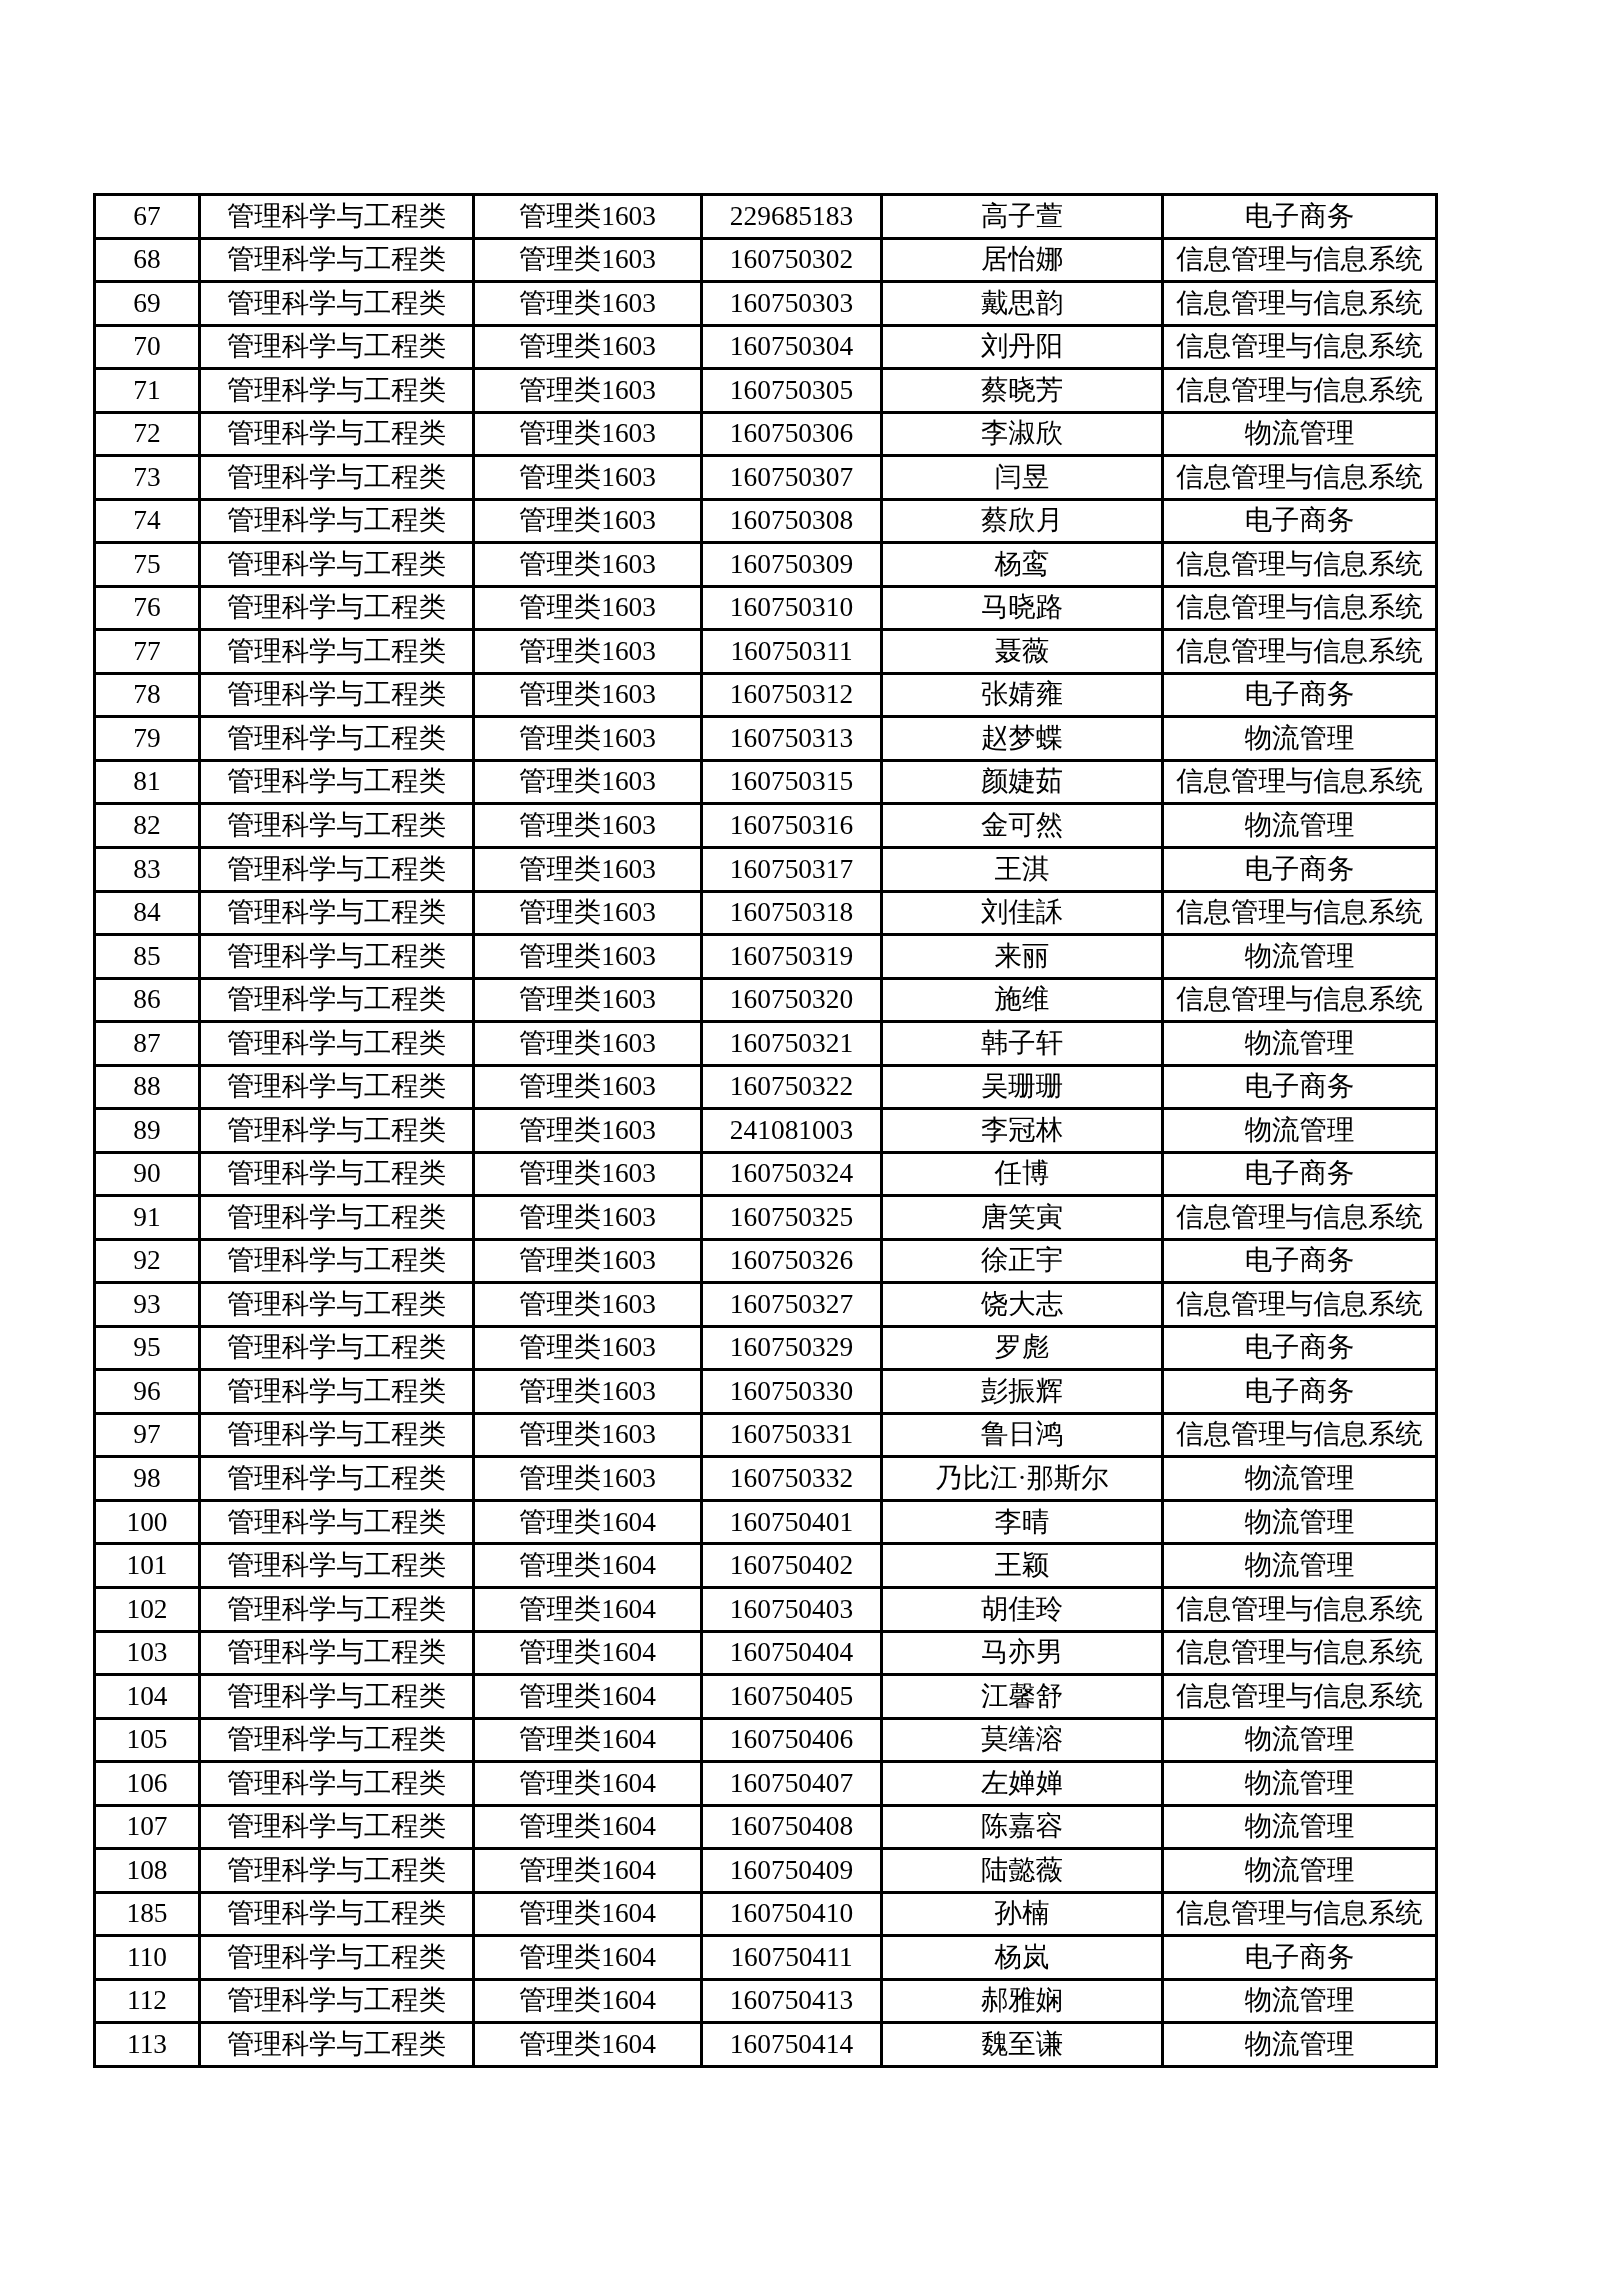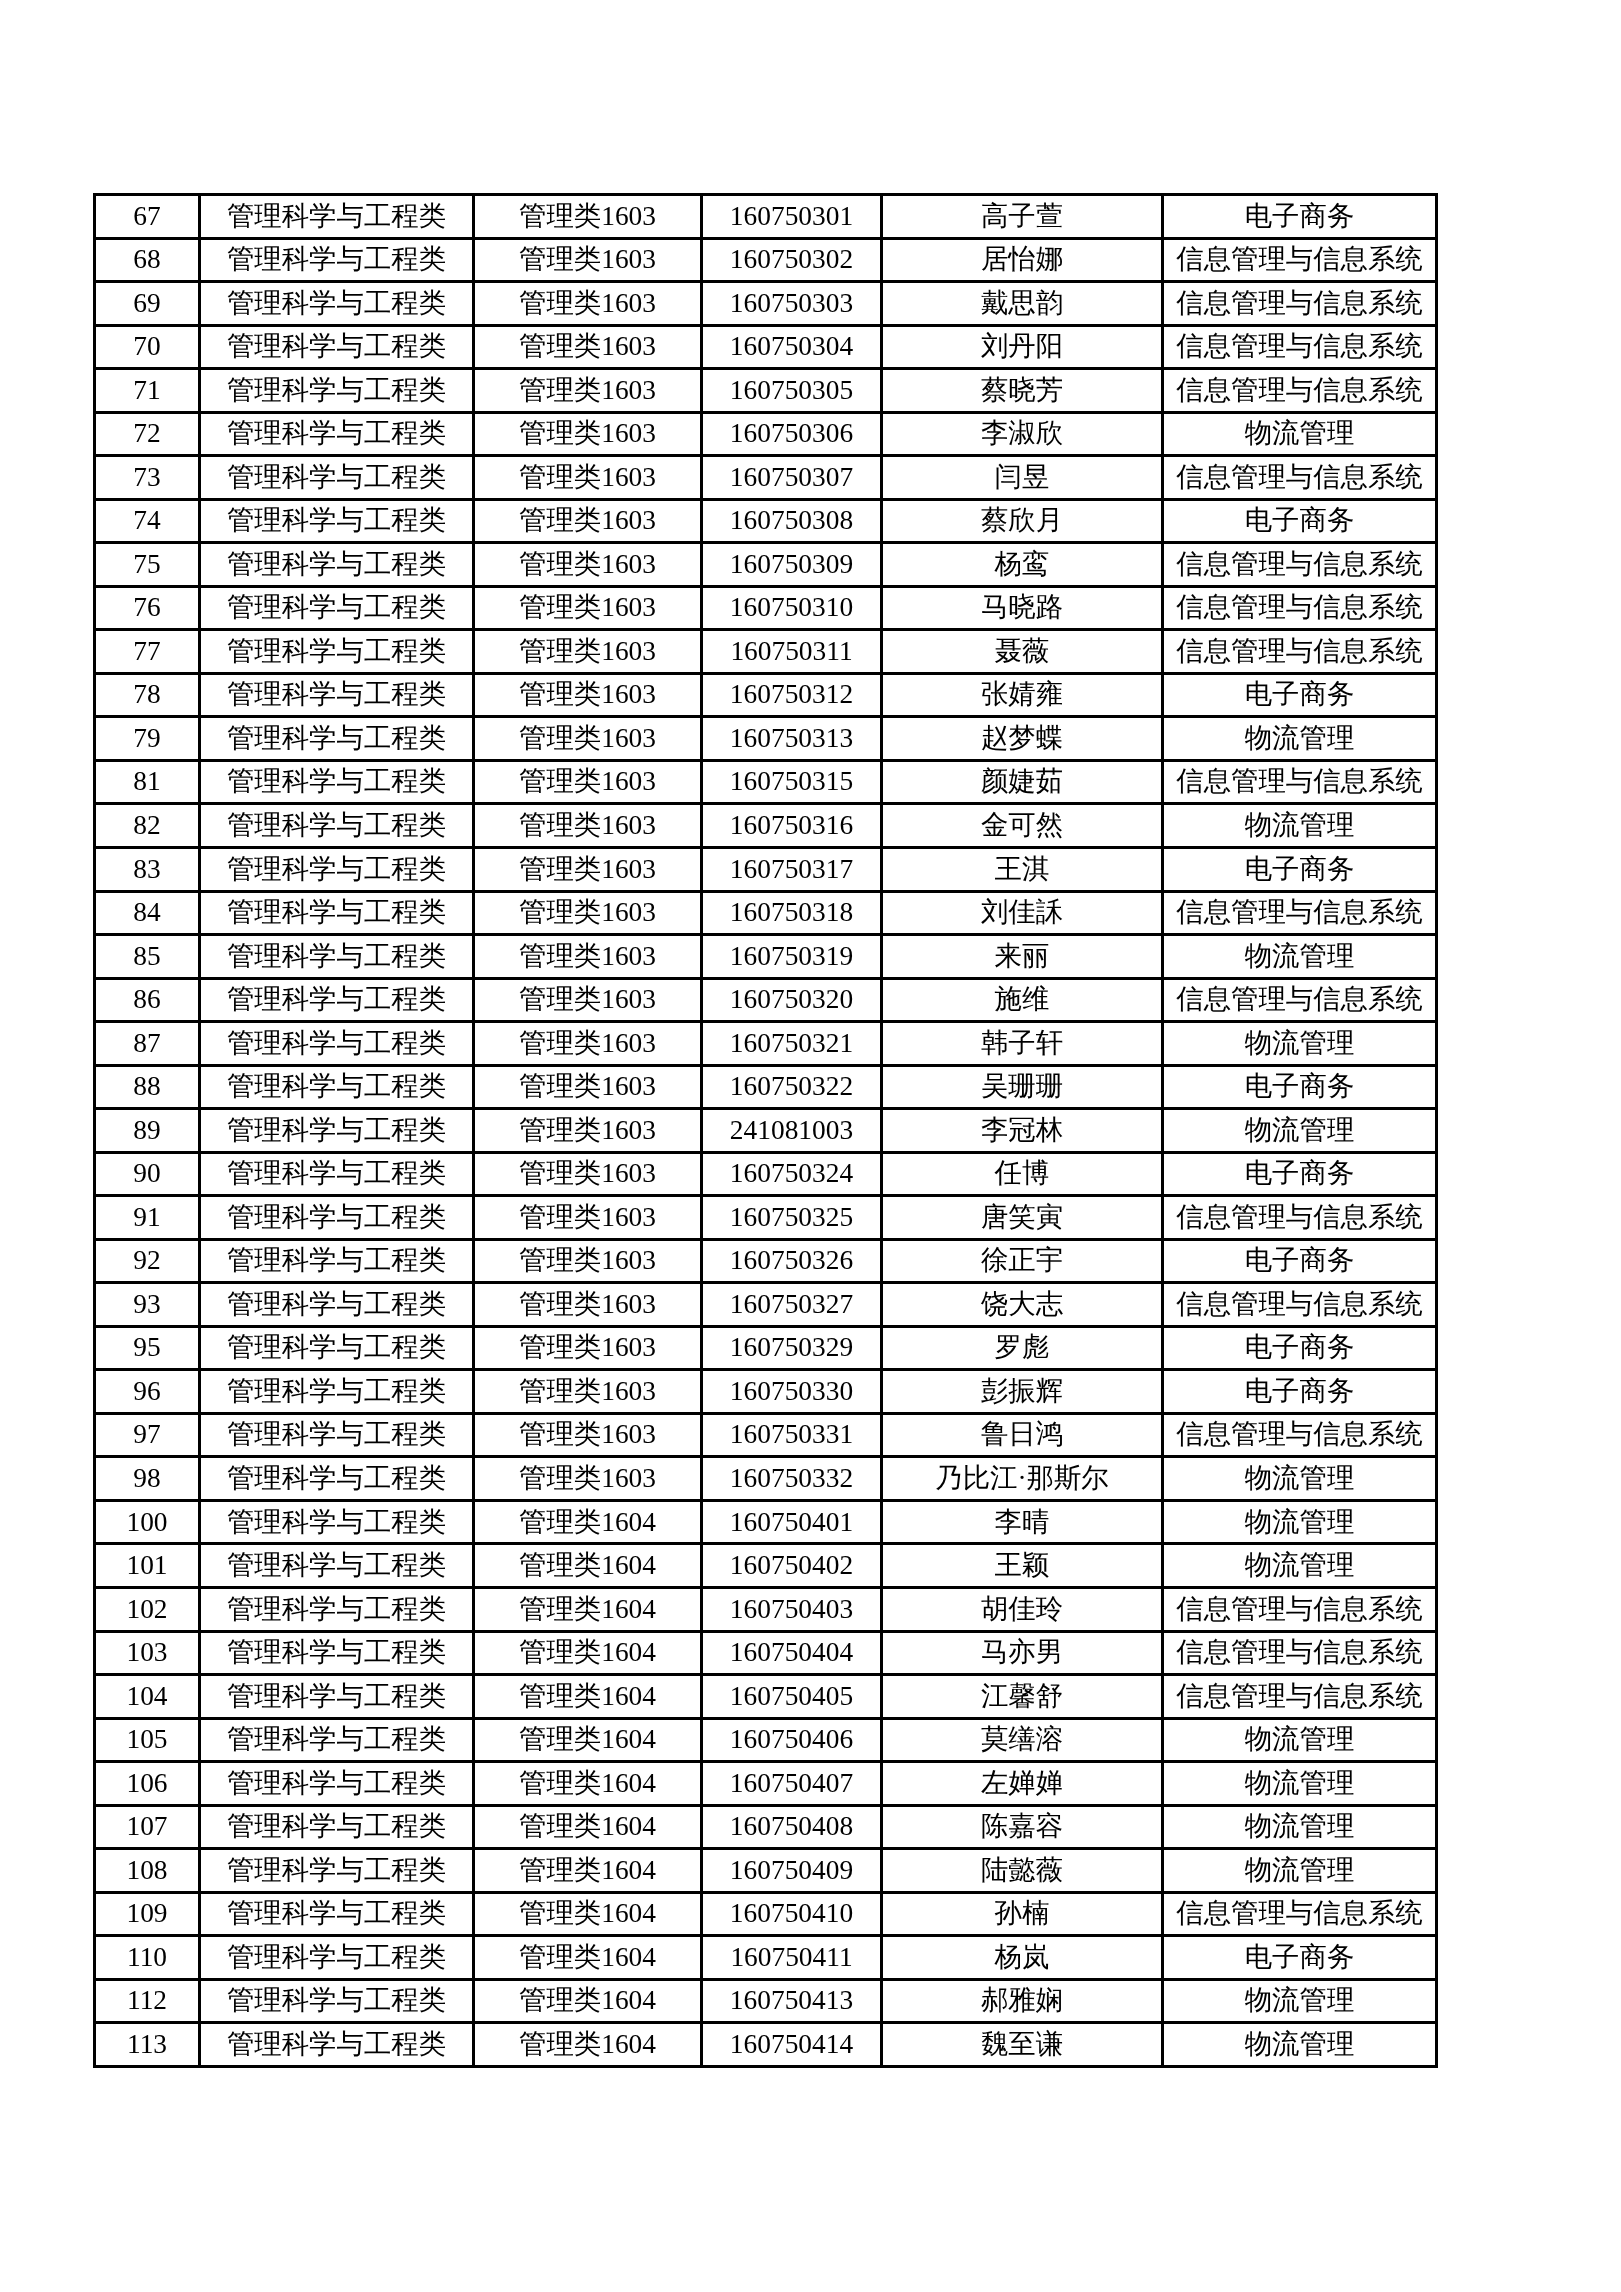--- a/index.html
+++ b/index.html
@@ -53,21 +53,21 @@
       <col class="c-class">
       <col class="c-id">
       <col class="c-name">
       <col class="c-major">
     </colgroup>
     <tbody>
         <tr>
           <td>67</td>
           <td>管理科学与工程类</td>
           <td>管理类1603</td>
-          <td>160750301</td>
+          <td>229685183</td>
           <td>高子萱</td>
           <td>电子商务</td>
         </tr>
         <tr>
           <td>68</td>
           <td>管理科学与工程类</td>
           <td>管理类1603</td>
           <td>160750302</td>
           <td>居怡娜</td>
           <td>信息管理与信息系统</td>
@@ -362,21 +362,21 @@
         </tr>
         <tr>
           <td>108</td>
           <td>管理科学与工程类</td>
           <td>管理类1604</td>
           <td>160750409</td>
           <td>陆懿薇</td>
           <td>物流管理</td>
         </tr>
         <tr>
-          <td>109</td>
+          <td>185</td>
           <td>管理科学与工程类</td>
           <td>管理类1604</td>
           <td>160750410</td>
           <td>孙楠</td>
           <td>信息管理与信息系统</td>
         </tr>
         <tr>
           <td>110</td>
           <td>管理科学与工程类</td>
           <td>管理类1604</td>

